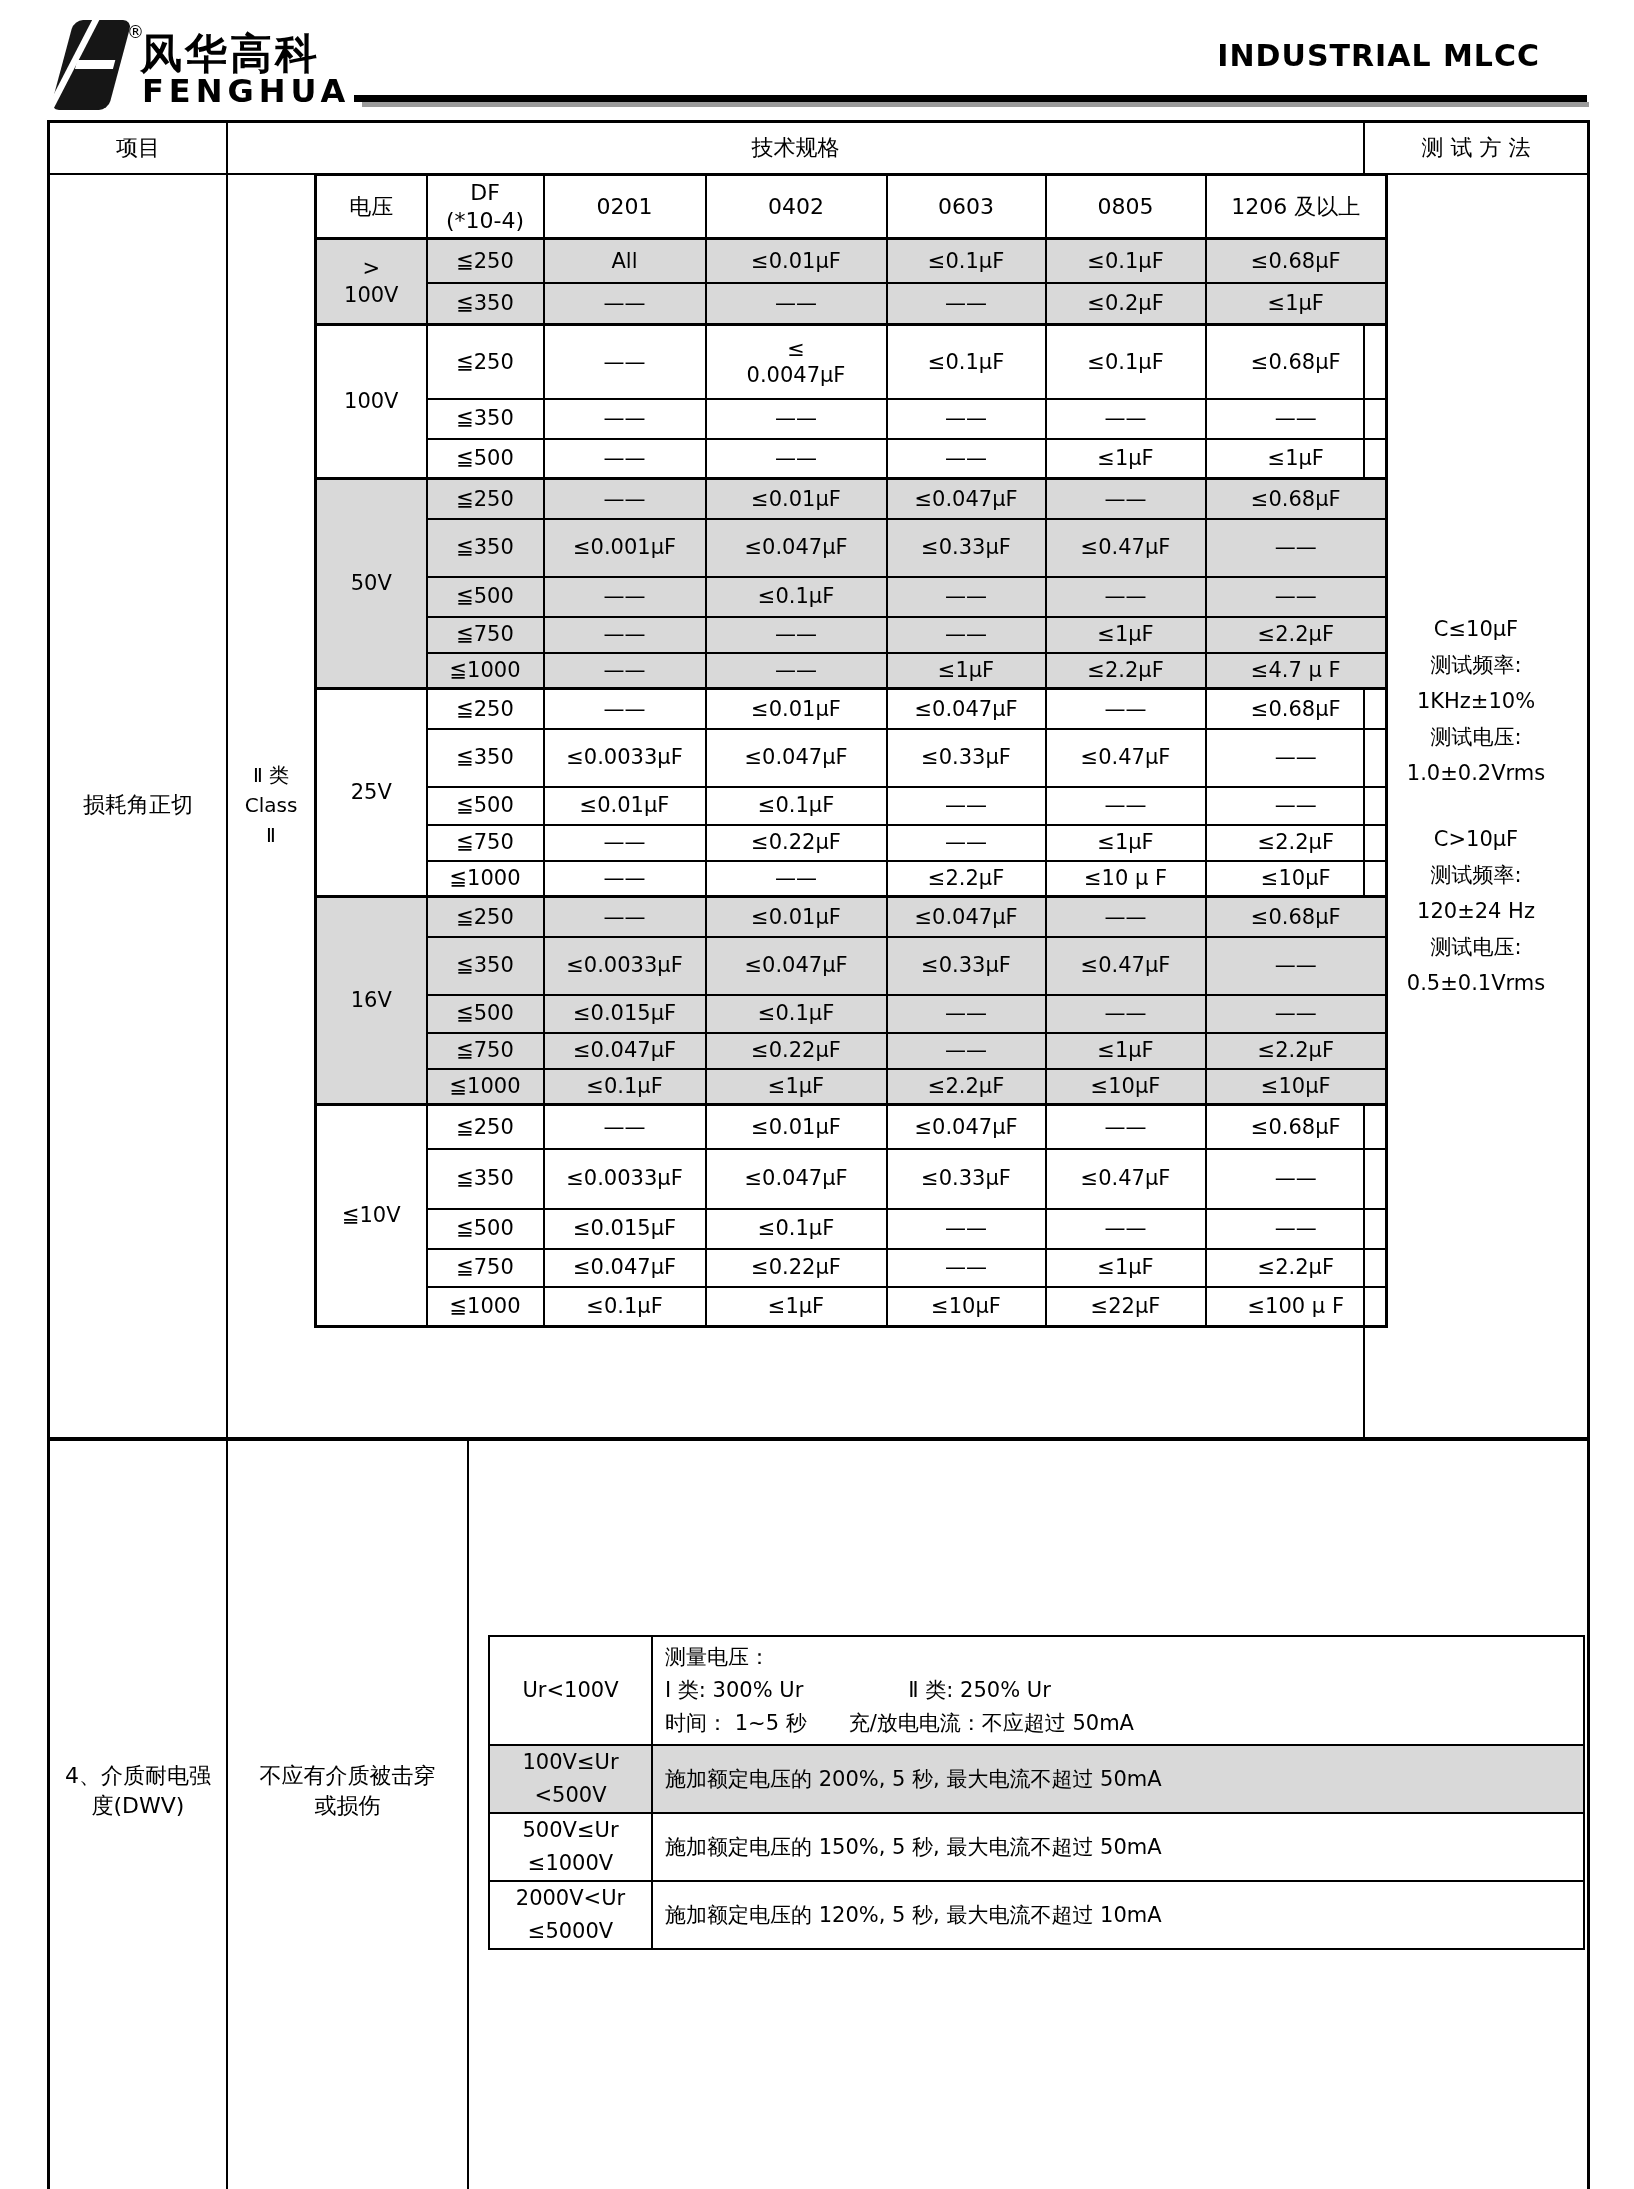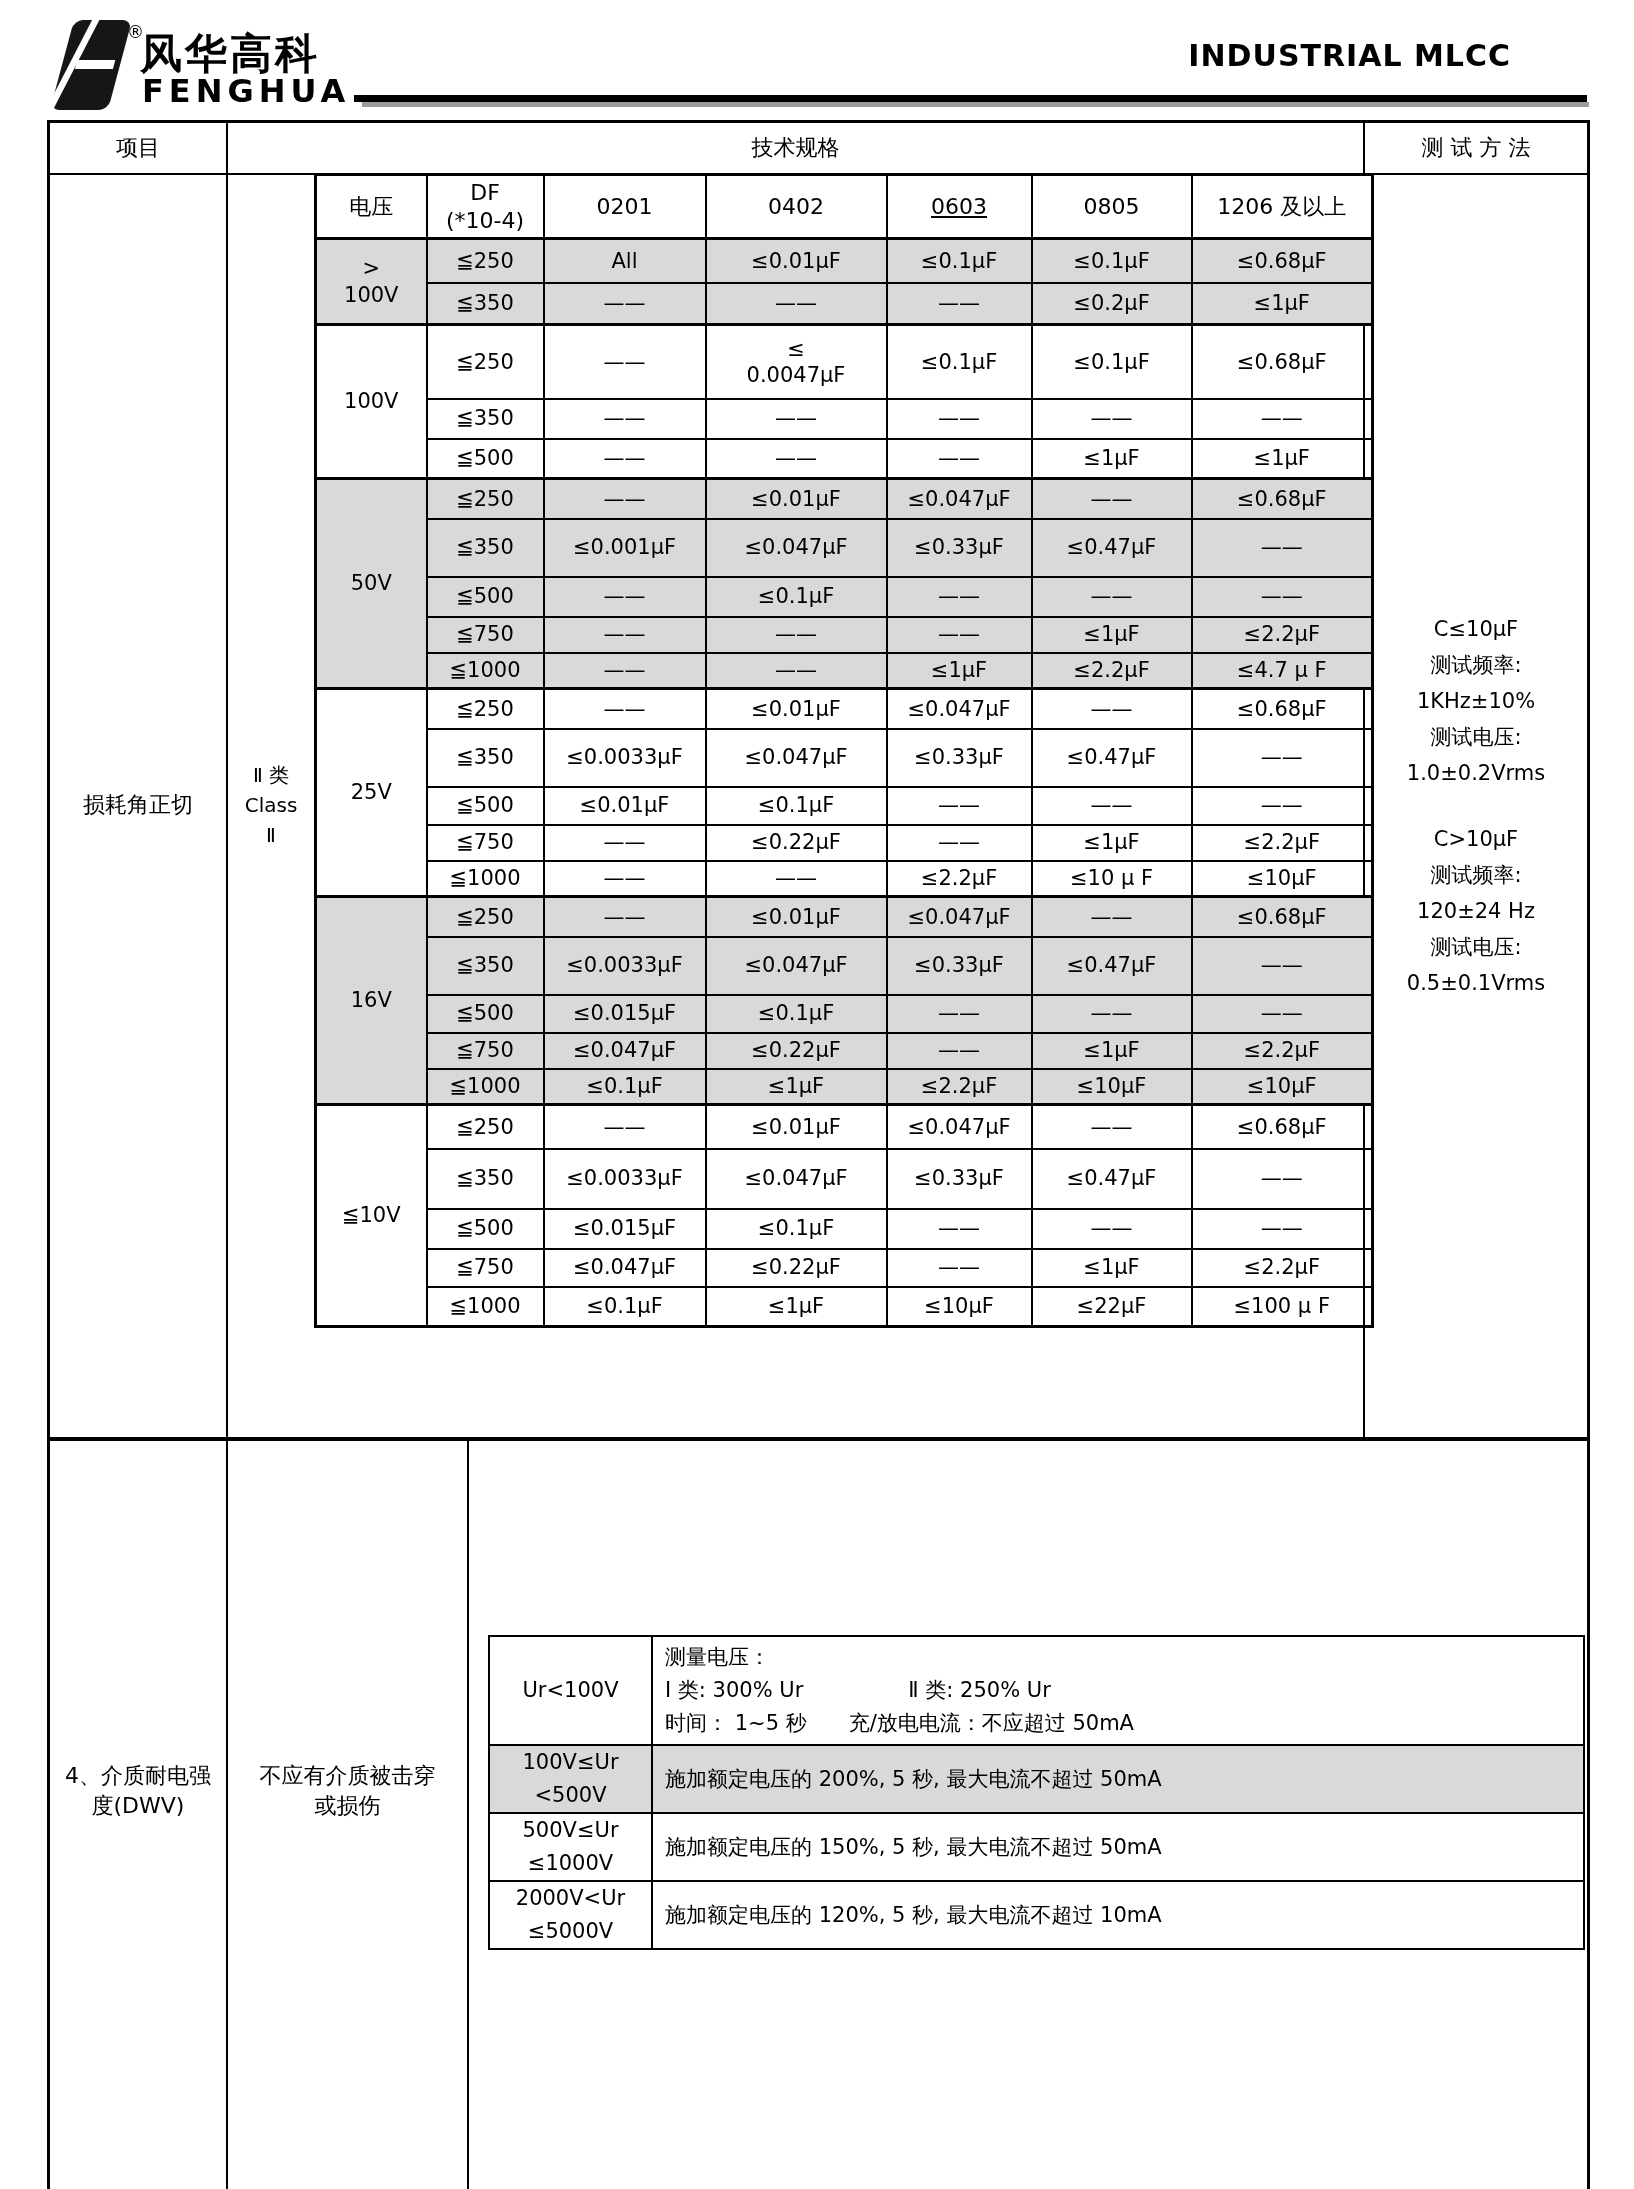--- a/index.html
+++ b/index.html
@@ -8,21 +8,21 @@
 
   
   .logo-mark { position:absolute; left:62px; top:20px; width:58px; height:90px;
     background:#161616; transform:skewX(-15deg); border-radius:9px; }
   .logo-mark:before { content:""; position:absolute; left:7px; top:-4px; width:7px; height:98px;
     background:#fff; transform:rotate(14deg); }
   .logo-mark:after { content:""; position:absolute; left:14px; top:40px; width:38px; height:9px; background:#fff; }
   .reg-mark { position:absolute; left:127px; top:22px; font-size:17px; }
   .logo-cn { position:absolute; left:140px; top:26px; font-size:42px; font-weight:bold; letter-spacing:3px; }
   .logo-en { position:absolute; left:142px; top:72px; font-size:32px; font-weight:bold; letter-spacing:5px; }
-  .doc-title { position:absolute; right:123px; top:38px; font-size:30px; font-weight:bold; letter-spacing:1px; }
+  .doc-title { position:absolute; right:94px; top:38px; font-size:30px; font-weight:bold; letter-spacing:1px; }
   .header-rule-black { position:absolute; left:354px; top:95px; width:1233px; height:7px; background:#000; }
   .header-rule-gray { position:absolute; left:362px; top:102px; width:1227px; height:5px; background:#9b9b9b; }
 
   
   .hline, .vline { position:absolute; background:#000; }
 
   
   .cell { position:absolute; display:flex; align-items:center; justify-content:center;
     text-align:center; font-size:22px; white-space:pre-line; }
 
@@ -82,21 +82,21 @@
 Ⅱ</div>
 
   <table class="spec-table">
     <thead>
         <tr style="height: 64px;">
           <th style="width: 111px;">电压</th>
           <th style="width: 117px;">DF
 (*10-4)</th>
           <th style="width: 162px;">0201</th>
           <th style="width: 181px;">0402</th>
-          <th style="width: 145px; text-decoration: underline;">0603</th>
+          <th style="width: 159px;">0603</th>
           <th style="width: 160px; margin-left: 31px;">0805</th>
           <th style="width: 181px;">1206 及以上</th>
         </tr>
       </thead>
     <tbody>
         <tr class="shaded group-start" style="height: 44px;">
           <td rowspan="2">&gt;
 100V</td>
           <td>≦250</td>
           <td>All</td>

